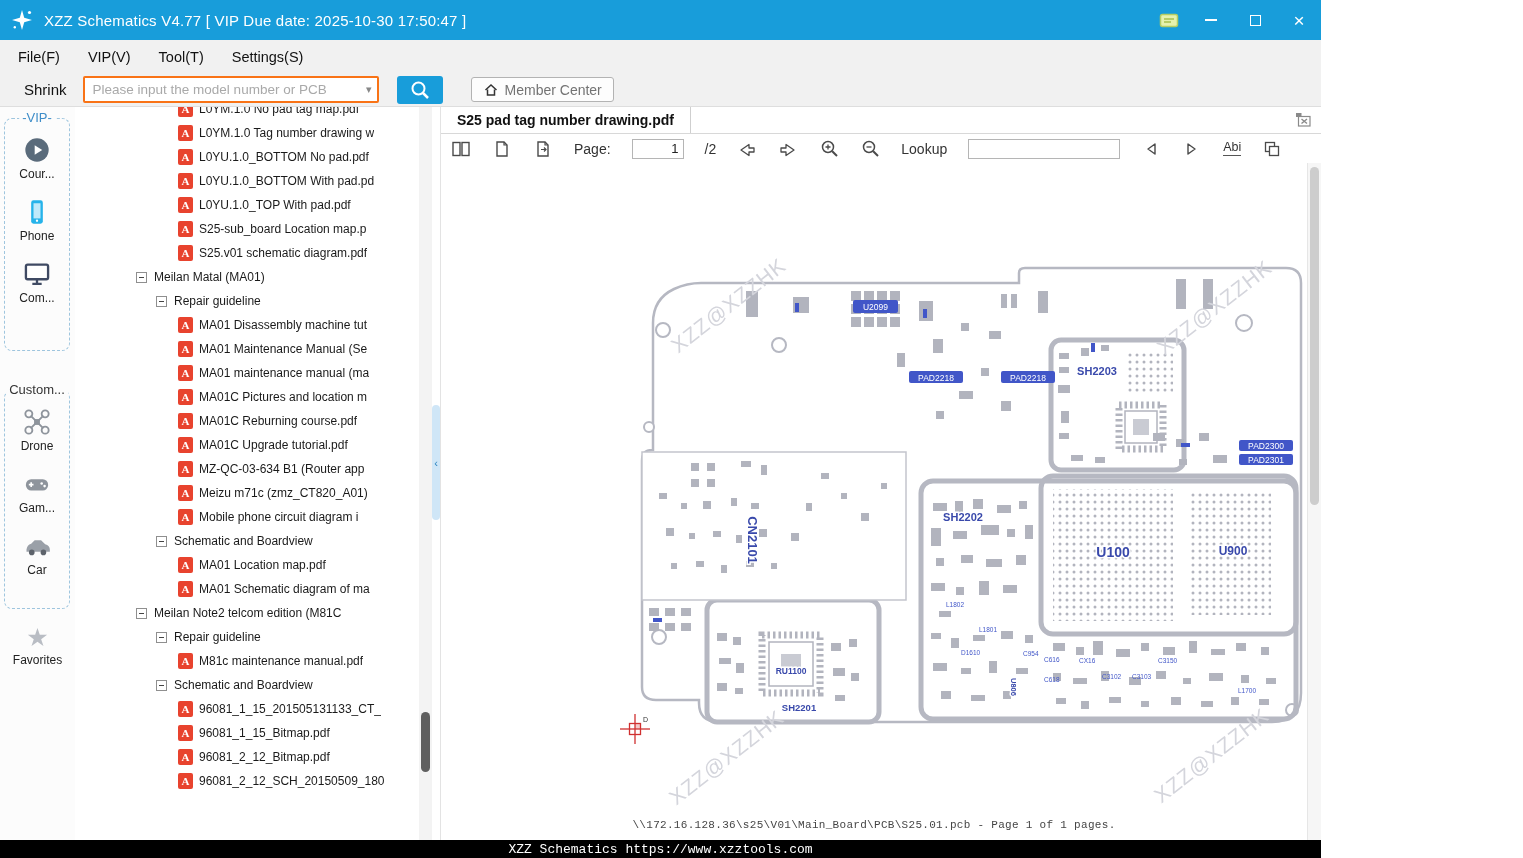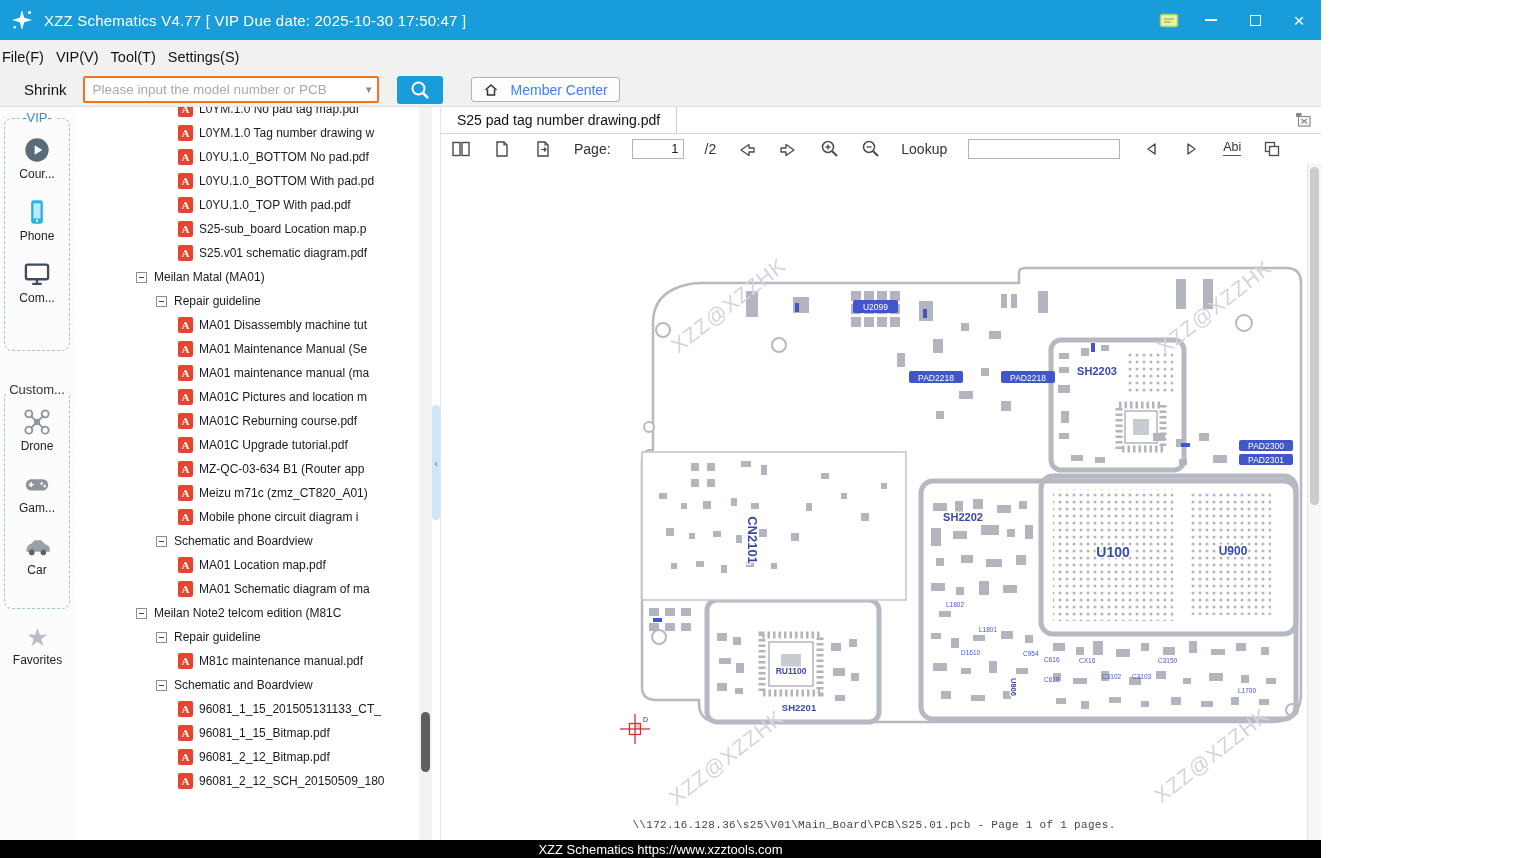--- a/index.html
+++ b/index.html
@@ -13,31 +13,31 @@
   .title-text{font-size:15px;letter-spacing:.2px}
   .tb-spacer{flex:1}
   .tb-ico{width:40px;height:40px;display:flex;align-items:center;justify-content:center;cursor:default}
   .winbtn{width:44px;height:40px;display:flex;align-items:center;justify-content:center}
   .min-glyph{width:12px;height:2px;background:#fff}
   .max-glyph{width:11px;height:11px;border:1.5px solid #fff}
   .close-glyph{font-size:19px;line-height:1;color:#fff}
 
   
   .menubar{height:33px;background:#f1f1f1;display:flex;align-items:center;font-size:14.5px;color:#111;flex:0 0 auto}
-  .menubar span{margin-left:2px;margin-right:10px;cursor:default}
+  .menubar span{margin-left:18px;margin-right:10px;cursor:default}
 
   
   .toolbar{height:34px;background:#f1f1f1;display:flex;align-items:center;padding-left:24px;border-bottom:1px solid #dedede;flex:0 0 auto}
   .shrink{font-size:15px;color:#111;margin-right:16px;cursor:default}
   .searchbox{position:relative;width:296px;height:27px;background:#fff;border:2px solid #f97316;border-radius:2px}
   .searchbox input{width:100%;height:100%;border:none;outline:none;padding:0 22px 0 8px;font-size:13.5px;font-family:"Liberation Sans",sans-serif;color:#333}
   .searchbox input::placeholder{color:#a9a9a9}
   .combo-arrow{position:absolute;right:5px;top:5px;font-size:11px;color:#888;cursor:default}
   .search-btn{width:46px;height:28px;margin-left:18px;background:#189dda;border-radius:3px;display:flex;align-items:center;justify-content:center;cursor:pointer}
-  .member-btn{height:25px;margin-left:28px;background:#fdfdfd;border:1px solid #b3b3b3;border-radius:3px;display:flex;align-items:center;gap:12px;padding:0 11px;font-size:14px;color:#3b82f6;cursor:pointer}
+  .member-btn{height:25px;margin-left:28px;background:#fdfdfd;border:1px solid #b3b3b3;border-radius:3px;display:flex;align-items:center;gap:6px;padding:0 11px;font-size:14px;color:#737373;cursor:pointer}
 
   
   .bodyrow{flex:1;display:flex;min-height:0}
   
   .rail{width:75px;flex:0 0 75px;position:relative;background:#fcfcfc}
   .rail-box{position:absolute;left:4px;right:5px;border:1px dashed #9ec5de;border-radius:8px}
   .vip-box{top:11px;height:233px}
   .custom-box{top:283px;height:219px}
   .rail-box-title{position:absolute;top:-9px;left:50%;transform:translateX(-50%);background:#fcfcfc;padding:0 3px;font-size:13px;white-space:nowrap}
   .vip-box .rail-box-title{color:#3f8ec9}
@@ -62,35 +62,35 @@
   .tree-scroll{position:absolute;right:0;top:0;bottom:0;width:13px;background:#f3f3f3}
   .tree-thumb{position:absolute;left:2px;right:2px;top:605px;height:60px;background:#5f5f5f;border-radius:5px}
 
   
   .splitter{width:8px;flex:0 0 8px;position:relative;background:#fff}
   .split-handle{position:absolute;top:298px;height:115px;left:0;width:8px;background:#cfe6f7;border-radius:4px;display:flex;align-items:center;justify-content:center;color:#2e86c1;font-size:11px;cursor:pointer}
 
   
   .viewer{flex:1;display:flex;flex-direction:column;min-width:0;border-left:1px solid #e3e3e3;background:#fff}
   .tabbar{height:27px;flex:0 0 27px;display:flex;align-items:center;border-bottom:1px solid #d8d8d8;position:relative;background:#fff;padding-left:14px}
-  .tab{height:100%;display:flex;align-items:center;padding:0 16px 0 2px;font-size:14px;font-weight:normal;color:#111;border-right:1px solid #cfcfcf;cursor:default}
+  .tab{height:100%;display:flex;align-items:center;padding:0 16px 0 2px;font-size:14px;font-weight:bold;color:#111;border-right:1px solid #cfcfcf;cursor:default}
   .closeall{position:absolute;right:9px;top:5px;cursor:pointer;display:flex}
   .pdftoolbar{height:29px;flex:0 0 29px;display:flex;align-items:center;gap:21px;padding-left:10px;background:#fff;color:#333;font-size:14px}
   .pti{display:flex;align-items:center;justify-content:center;min-width:20px;cursor:pointer}
   .pageinput{width:52px;height:20px;border:1px solid #b5b5b5;font-size:13px;text-align:right;padding-right:4px;outline:none;font-family:"Liberation Sans",sans-serif;color:#222}
   .lookupinput{width:152px;height:20px;border:1px solid #b5b5b5;outline:none;font-size:13px;padding:0 4px;font-family:"Liberation Sans",sans-serif}
   .abi{font-size:12.5px;color:#333;border-bottom:1px solid #555;line-height:1.1;cursor:pointer}
   .pdfarea{flex:1;position:relative;overflow:hidden;background:#fff}
   .board-svg{position:absolute;left:0;top:0}
   .pdf-footer{position:absolute;left:0;right:14px;top:656px;text-align:center;font-family:Liberation Mono, monospace;font-size:11px;color:#454545;letter-spacing:.3px}
   .vscroll{position:absolute;right:0;top:0;bottom:0;width:14px;background:#f6f6f6;border-left:1px solid #e6e6e6}
   .vthumb{position:absolute;left:2px;right:2px;top:4px;height:338px;background:#cdcdcd;border-radius:6px}
 
   
-  .statusbar{height:18px;flex:0 0 18px;background:#000;color:#fff;display:flex;align-items:center;justify-content:center;font-family:Liberation Sans, sans-serif;font-size:13px}
+  .statusbar{height:18px;flex:0 0 18px;background:#000;color:#fff;display:flex;align-items:center;justify-content:center;font-family:Liberation Mono, monospace;font-size:13px}
 
   
   svg{font-family:"Liberation Sans",sans-serif}
   .lbl{fill:#3949ab;font-weight:bold;paint-order:stroke;stroke:#fff;stroke-width:3px}
   .tlbl{fill:#4156c8}
   .chiptxt{fill:#fff;text-anchor:middle;font-size:8.5px}
 </style>
 </head>
 <body>
 

